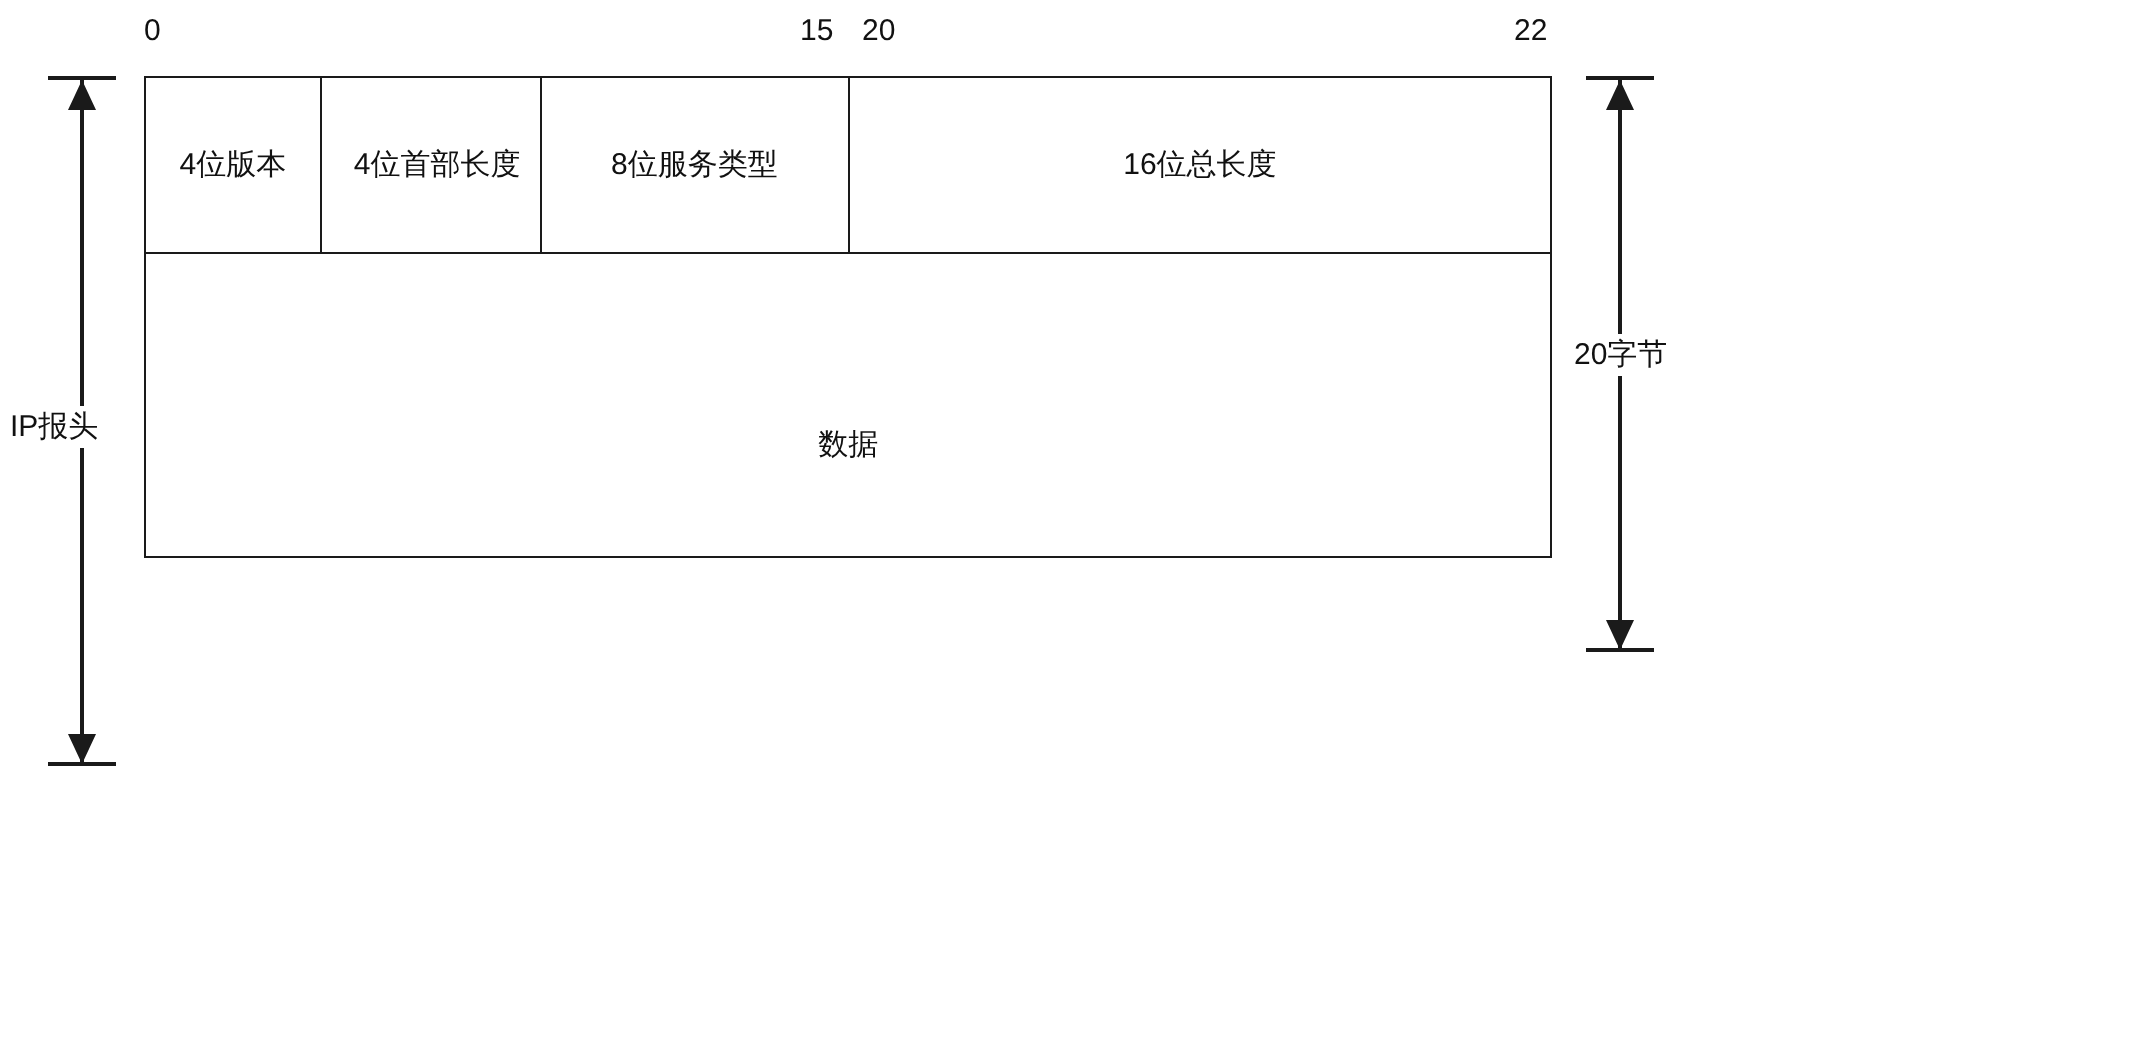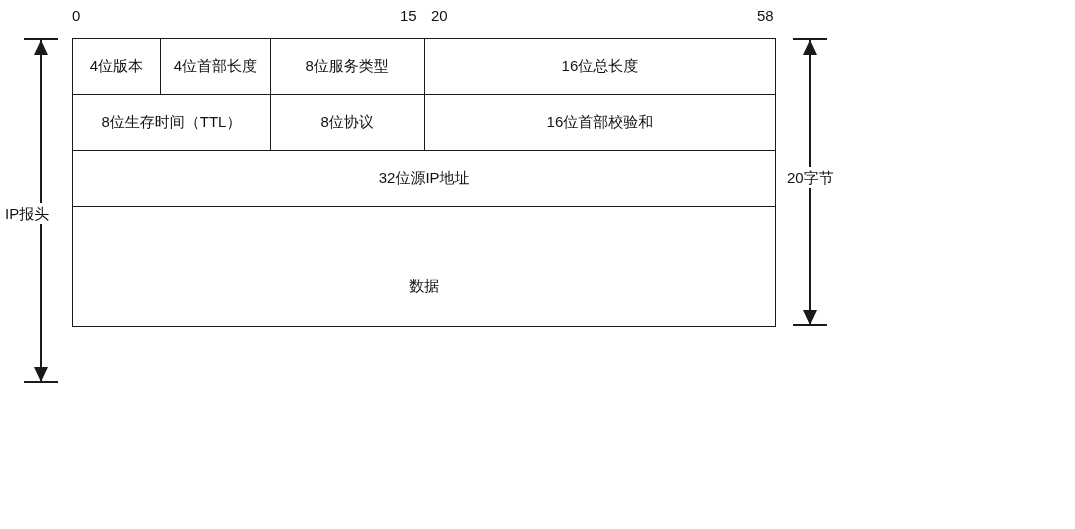--- a/index.html
+++ b/index.html
@@ -36,21 +36,21 @@
     width: 703px;
     border-collapse: collapse;
     table-layout: fixed;
   }
   #packet-table td {
     border: 1.6px solid #1a1a1a;
     text-align: center;
     vertical-align: middle;
     font-size: 15px;
     color: #111111;
-    padding: 0;
+    padding: 16px;
     white-space: nowrap;
     font-family: "Liberation Sans", "DejaVu Sans", sans-serif;
   }
   tr.r-std td { height: 55px; }
   tr.r-data td { height: 119px; vertical-align: top; }
   tr.r-data td .data-text {
     display: block;
     margin-top: 39px;
     font-family: Liberation Serif, serif;
   }
@@ -90,21 +90,21 @@
 </style>
 </head>
 <body>
 
 <div id="canvas">
 
   <div>
     <span class="bit-label" style="left:72px;  top:8px;">0</span>
     <span class="bit-label" style="left:400px; top:8px;text-align:right;">15</span>
     <span class="bit-label" style="left:431px; top:8px;">20</span>
-    <span class="bit-label" style="left:757px; top:8px;">58</span>
+    <span class="bit-label" style="left:757px; top:8px;">22</span>
   </div>
 
   <div>
     <div class="cap" style="left:24px; top:38px;"></div>
     <div class="head-up" style="left:34px; top:40px;"></div>
     <div class="v-arrow" style="left:40px; top:40px; height:342px;"></div>
     <div class="head-down" style="left:34px; top:367px;"></div>
     <div class="cap" style="left:24px; top:381px;"></div>
     <span class="dim-label" style="left:4px; top:203px;">IP报头</span>
   </div>
@@ -153,28 +153,20 @@
         <col style="width:21.97px">
         <col style="width:21.97px">
     </colgroup>
     <tbody>
       <tr class="r-std">
         <td colspan="4">4位版本</td>
         <td colspan="5">4位首部长度</td>
         <td colspan="7">8位服务类型</td>
         <td colspan="16">16位总长度</td>
       </tr>
-      <tr class="r-std">
-        <td colspan="9">8位生存时间（TTL）</td>
-        <td colspan="7">8位协议</td>
-        <td colspan="16">16位首部校验和</td>
-      </tr>
-      <tr class="r-std">
-        <td colspan="32">32位源IP地址</td>
-      </tr>
       <tr class="r-data">
         <td colspan="32">
           <span class="data-text">数据</span>
         </td>
       </tr>
     </tbody>
   </table>
 
 </div>
 

